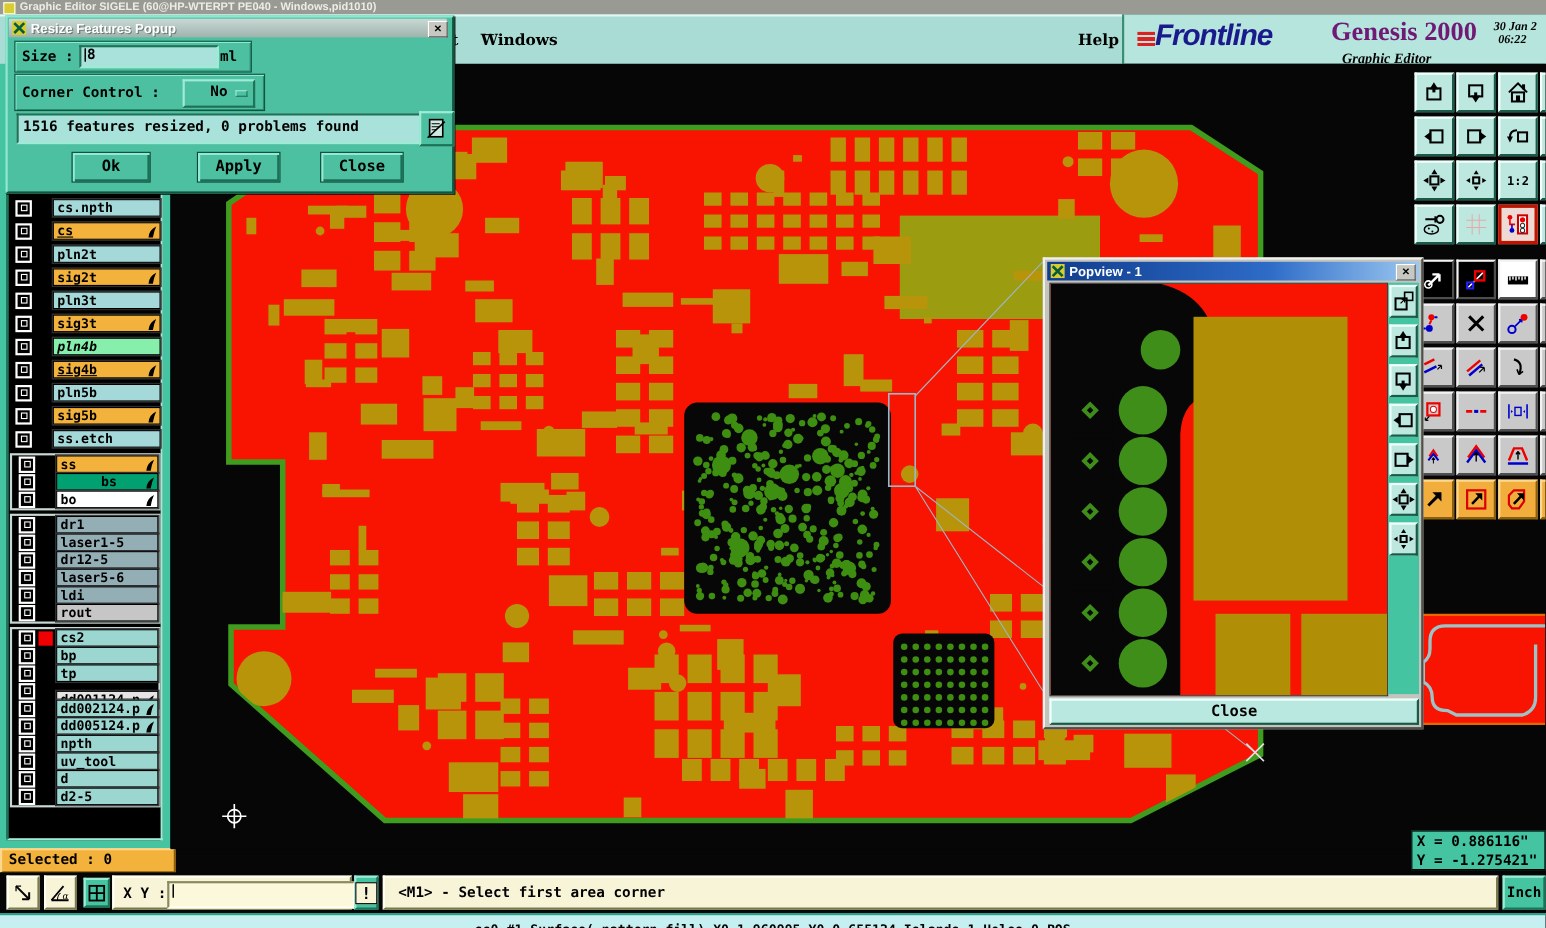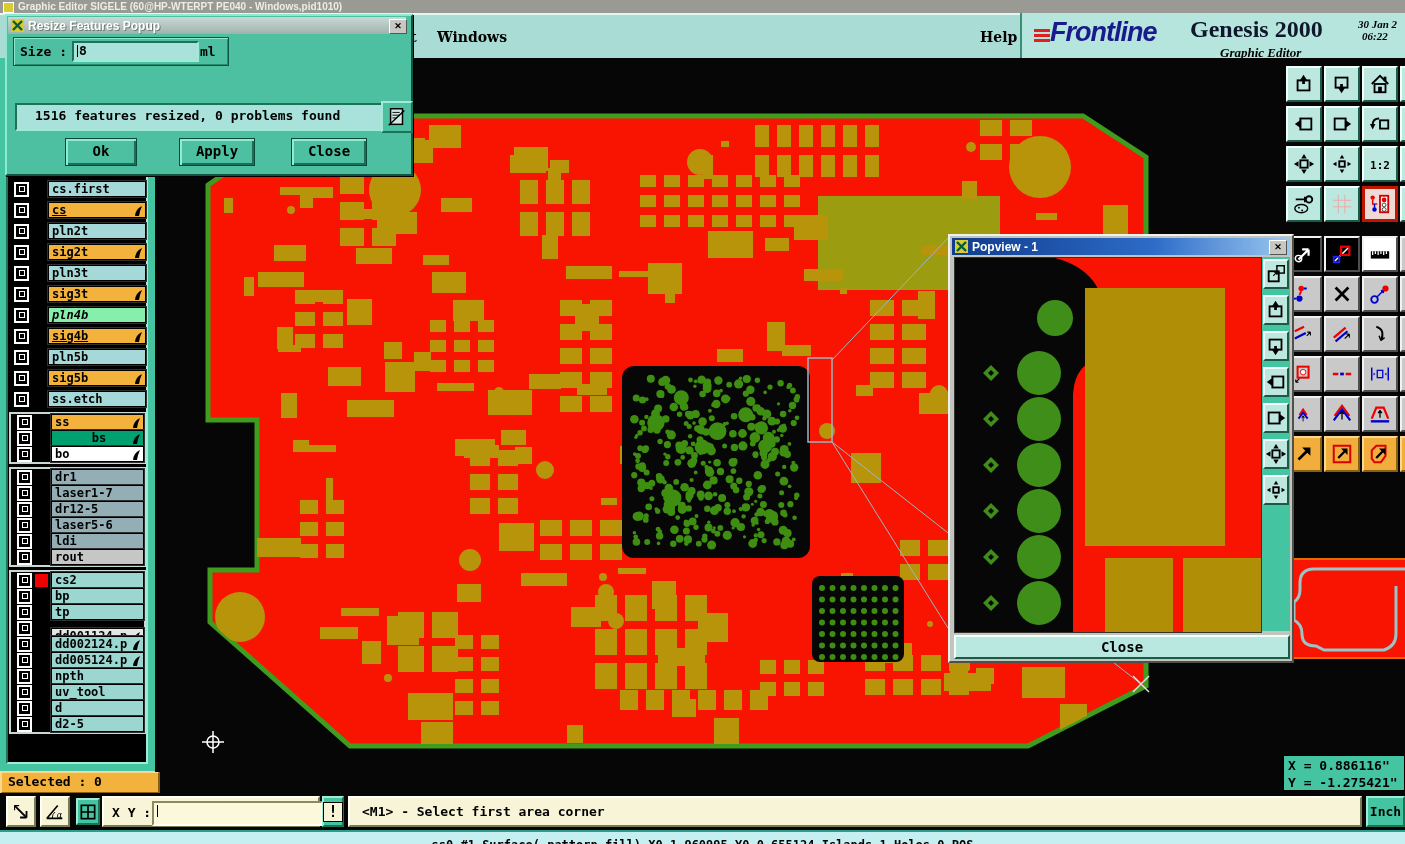--- a/index.html
+++ b/index.html
@@ -10,21 +10,21 @@
     font:bold 10px "Liberation Sans",sans-serif;overflow:hidden;white-space:nowrap;padding-left:18px;line-height:13px;}
   #win-title .wicon{position:absolute;left:3px;top:2px;width:9px;height:9px;background:#D8CC30;border:1px solid #fff;}
   #menubar{left:0;top:13px;width:1022px;height:45px;background:#A9DCD4;
     border-top:2px solid #E2F7F2;border-bottom:2px solid #3A8E74;}
   .mi{position:absolute;top:14px;font:bold 14px "DejaVu Serif",serif;color:#000;cursor:default;}
   #uline-w{position:absolute;left:439px;top:31px;width:10px;height:1px;background:#000;}
   #logo-panel{left:1020px;top:13px;width:385px;height:45px;background:#B5E5DD;border-left:2px solid #3A8E74;overflow:hidden;}
   .speed{position:absolute;left:12px;top:16px;width:16px;height:14px;
     background:linear-gradient(#E02020 3px,transparent 3px,transparent 5px,#E02020 5px,#E02020 8px,transparent 8px,transparent 10px,#E02020 10px,#E02020 13px,transparent 13px);}
   #frontline{position:absolute;left:28px;top:4px;font:italic 900 27px "Liberation Sans",sans-serif;color:#1A1A8C;letter-spacing:-1px;}
-  #genesis{position:absolute;left:168px;top:3px;font:bold 24px "Liberation Serif",serif;color:#0f172a;}
+  #genesis{position:absolute;left:188px;top:3px;font:bold 24px "Liberation Serif",serif;color:#701a75;}
   #ge-sub{position:absolute;left:198px;top:32px;font:italic bold 13px "Liberation Serif",serif;color:#000;}
   #dtstamp{position:absolute;left:336px;top:5px;font:italic bold 11px "Liberation Serif",serif;white-space:nowrap;}
   
   .t-raised{border:2px solid;border-color:#9FEBD6 #1E7258 #1E7258 #9FEBD6;background:#4CC0A0;}
   .t-sunken{border:2px solid;border-color:#1E7258 #9FEBD6 #9FEBD6 #1E7258;background:#A8E2DA;}
   
   #dialog{left:5px;top:14px;width:404px;height:158px;background:#4CC0A0;z-index:10;
     border:2px solid;border-color:#8FE8CF #14543F #14543F #8FE8CF;box-shadow:1px 1px 0 #000;}
   #dlg-title{position:absolute;left:1px;top:1px;width:398px;height:17px;
     background:linear-gradient(#C9D9D5,#9FB3AD);display:flex;align-items:center;}
@@ -37,21 +37,21 @@
   .dlabel{position:absolute;font:bold 13px "DejaVu Sans Mono",monospace;color:#000;white-space:nowrap;}
   #size-input{position:absolute;left:58px;top:3px;width:120px;height:17px;line-height:17px;
     font:bold 13px "DejaVu Sans Mono",monospace;padding-left:3px;}
   .caret{display:inline-block;width:1px;height:12px;background:#000;vertical-align:-2px;margin-right:1px;
     box-shadow:0 -1px 0 1px #000 inset;}
   #corner-opt{position:absolute;left:152px;top:4px;width:62px;height:22px;text-align:center;
     font:bold 13px "DejaVu Sans Mono",monospace;line-height:20px;}
   #corner-opt .dash{position:absolute;right:5px;top:8px;width:9px;height:4px;
     border:1px solid;border-color:#9FEBD6 #1E7258 #1E7258 #9FEBD6;background:#4CC0A0;}
   #dlg-status{position:absolute;left:6px;top:68px;width:362px;height:24px;
-    font:bold 13px "DejaVu Sans Mono",monospace;line-height:22px;padding-left:18px;white-space:nowrap;}
+    font:bold 13px "DejaVu Sans Mono",monospace;line-height:22px;padding-left:4px;white-space:nowrap;}
   #report-btn{position:absolute;left:372px;top:66px;width:28px;height:28px;}
   .dlg-btn{position:absolute;height:26px;background:#4CC0A0;color:#000;text-align:center;
     font:bold 14px "DejaVu Sans Mono",monospace;line-height:24px;border:1px solid #0A4A38;
     box-shadow:inset 2px 2px 0 #93EAD2,inset -2px -2px 0 #1C6F56;}
   
   #sidebar{left:0;top:58px;width:155px;height:713px;background:#45C4A2;}
   #layer-panel{position:absolute;left:6px;top:62px;width:142px;height:644px;background:#000;
     border:2px solid;border-color:#1E7258 #9FEBD6 #9FEBD6 #1E7258;box-sizing:border-box;padding-top:59px;}
   .lrow{position:relative;height:16px;margin:0 0 0 4px;display:flex;align-items:center;}
   .lrow.g1{margin-bottom:5px;}
@@ -136,21 +136,21 @@
   </span>
 </div>
 
 <div class="abs" id="sidebar">
   <div id="layer-panel">
       <div class="lrow g1">
         <span class="cb">
           <i></i>
         </span>
         <span class="chip" style="background: transparent;"></span>
-        <div class="llabel" style="background: rgb(165, 216, 216);">cs.first</div>
+        <div class="llabel" style="background: rgb(165, 216, 216);">cs.npth</div>
       </div>
       <div class="lrow g1">
         <span class="cb">
           <i></i>
         </span>
         <span class="chip" style="background: transparent;"></span>
         <div class="llabel" style="background: rgb(242, 178, 60); text-decoration: underline;">cs<svg width="9" height="12" viewBox="0 0 9 12">
             <path d="M1 11 Q1.5 4 8 1 Q6 5 5 11 Z" fill="#000"></path>
           </svg></div>
       </div>
@@ -260,21 +260,21 @@
             <i></i>
           </span>
           <span class="chip" style="background: transparent;"></span>
           <div class="llabel" style="background: rgb(148, 174, 182);">dr1</div>
         </div>
         <div class="lrow">
           <span class="cb">
             <i></i>
           </span>
           <span class="chip" style="background: transparent;"></span>
-          <div class="llabel" style="background: rgb(148, 174, 182);">laser1-7</div>
+          <div class="llabel" style="background: rgb(148, 174, 182);">laser1-5</div>
         </div>
         <div class="lrow">
           <span class="cb">
             <i></i>
           </span>
           <span class="chip" style="background: transparent;"></span>
           <div class="llabel" style="background: rgb(148, 174, 182);">dr12-5</div>
         </div>
         <div class="lrow">
           <span class="cb">
@@ -1460,20 +1460,27 @@
       </svg>
     <span class="ttext">Resize Features Popup</span>
   </div>
   <div class="closebox" style="top:3px;right:4px">✕</div>
   <div style="position:absolute;left:2px;top:19px;width:396px;height:135px">
     <div class="tframe" style="left:4px;top:2px;width:214px;height:27px">
       <span class="dlabel" style="left:6px;top:6px">Size :</span>
       <div id="size-input" class="t-sunken"><span class="caret"></span><span>8</span></div>
       <span class="dlabel" style="left:186px;top:6px">ml</span>
     </div>
+    <div class="tframe" style="left:4px;top:32px;width:226px;height:32px">
+      <span class="dlabel" style="left:6px;top:9px">Corner Control :</span>
+      <div id="corner-opt" class="t-raised">
+        <span>No</span>
+        <span class="dash"></span>
+      </div>
+    </div>
     <div id="dlg-status" class="t-sunken">1516 features resized, 0 problems found</div>
     <div id="report-btn" class="t-raised" style="display:flex;align-items:center;justify-content:center">
         <svg viewBox="0 0 24 24" width="22" height="22">
           <rect x="5" y="3" width="13" height="17" fill="#CFEAE2" stroke="#000" stroke-width="1.6"></rect>
           <path d="M7 7 H15 M7 10 H15 M7 13 H12" stroke="#000"></path>
           <path d="M3 21 L20 5" stroke="#000" stroke-width="1.6"></path>
         </svg>
       </div>
     <div class="dlg-btn" style="left:56px;width:70px;top:103px">Ok</div>
     <div class="dlg-btn" style="left:170px;width:74px;top:103px">Apply</div>

